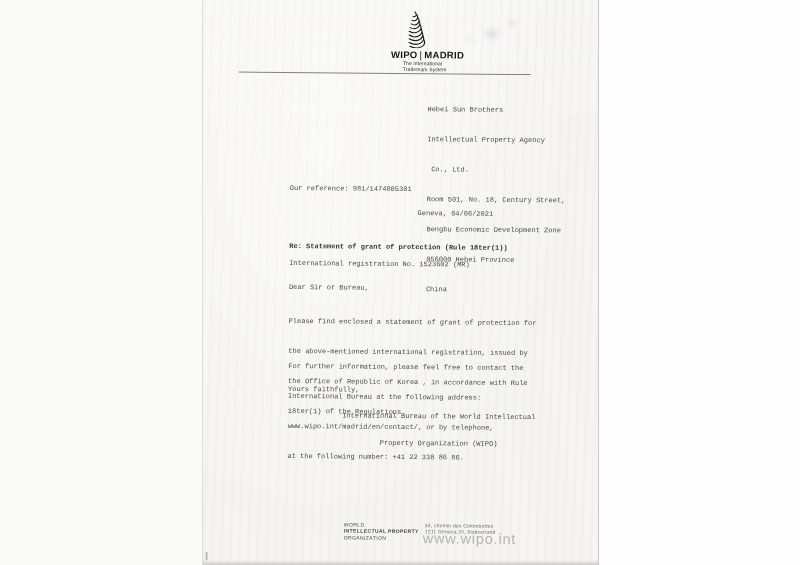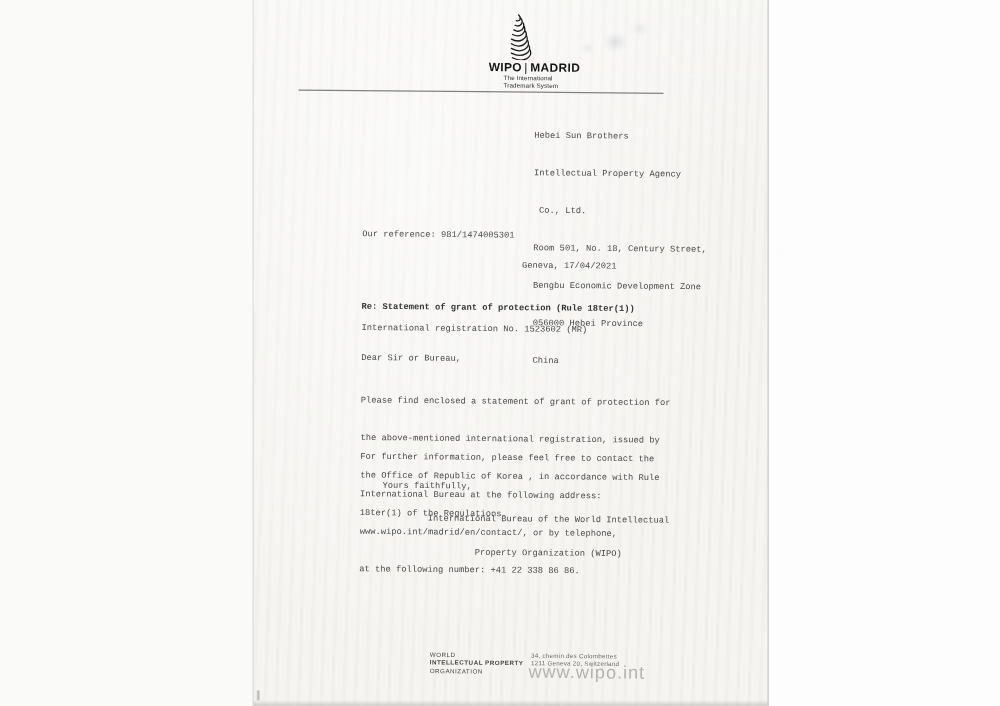--- a/index.html
+++ b/index.html
@@ -7,21 +7,21 @@
   .scan{position:relative;width:800px;height:565px;
     background:linear-gradient(90deg,#fafaf8 0,#fafaf8 202px,#fcfcfb 203px,#fdfdfe 100%);
     font-family:"Liberation Sans",sans-serif;}
   .paper{position:absolute;left:202px;top:0;width:395px;height:565px;
     background-color:#f5f4f1;
     background-image:
       radial-gradient(ellipse at 30% 25%, rgba(255,255,255,0.55), rgba(255,255,255,0) 65%),
       repeating-linear-gradient(92deg, rgba(168,168,158,0.05) 0 3px, rgba(255,255,255,0) 3px 9px),
       linear-gradient(180deg, rgba(255,255,255,0.25), rgba(255,255,255,0) 140px);
     border-right:1px solid #c9c9c7;
-    border-left:1px solid rgba(200,200,195,0.5);padding-left:16px;}
+    border-left:1px solid rgba(200,200,195,0.5);}
   .paper::after{content:"";position:absolute;left:0;right:0;bottom:0;height:5px;
     background:linear-gradient(180deg, rgba(140,140,134,0), rgba(140,140,134,0.38));}
   .typeset{position:absolute;left:0;top:0;right:0;bottom:0;
     transform:rotate(0.5deg);transform-origin:200px 280px;}
 
   
   .logo-block{position:absolute;left:186px;top:9px;width:130px;}
   .swirl{display:block;margin-left:12px;width:25px;height:39px;}
   .logo-title{margin-top:1px;font-weight:bold;font-size:9.5px;letter-spacing:0.3px;
     color:#141414;white-space:nowrap;}
@@ -34,21 +34,21 @@
   .mono{position:absolute;font-family:"Liberation Mono","DejaVu Sans Mono",monospace;
     font-size:7px;line-height:10px;color:#4a4a4a;white-space:pre;}
   .recipient{left:223px;top:84px;}
   .ref{left:86px;top:184px;}
   .date{left:214px;top:208px;}
   .subject{left:86px;top:242px;font-weight:bold;color:#353535;}
   .reg{left:86px;top:259px;}
   .salut{left:86px;top:283px;}
   .p1{left:86px;top:297px;}
   .p2{left:86px;top:342px;}
-  .closing{left:86px;top:385px;margin-left:18px;}
+  .closing{left:86px;top:385px;}
   .signature{left:96px;top:394px;width:282px;text-align:center;line-height:9px;}
 
   
   .f-org{position:absolute;left:143px;top:522px;font-size:5px;line-height:6.3px;
     letter-spacing:0.4px;color:#474747;}
   .f-org .b{font-weight:bold;}
   .f-addr{position:absolute;left:224px;top:522px;font-size:5px;line-height:6.3px;
     letter-spacing:0.2px;color:#6c6c6a;}
   .f-web{position:absolute;left:222px;top:530px;font-size:14.5px;letter-spacing:0.8px;
     color:#b3b3b0;}
@@ -103,21 +103,21 @@
         <div>Hebei Sun Brothers</div>
         <div>Intellectual Property Agency</div>
         <div> Co., Ltd.</div>
         <div>Room 501, No. 18, Century Street,</div>
         <div>Bengbu Economic Development Zone</div>
         <div>056000 Hebei Province</div>
         <div>China</div>
       </div>
 
       <div class="mono ref">Our reference: 981/1474005301</div>
-      <div class="mono date">Geneva, 17/04/2021</div>
+      <div class="mono date">Geneva, 04/06/2021</div>
       <div class="mono subject">Re: Statement of grant of protection (Rule 18ter(1))</div>
       <div class="mono reg">International registration No. 1523602 (MR)</div>
       <div class="mono salut">Dear Sir or Bureau,</div>
 
       <div class="mono p1">
         <div>Please find enclosed a statement of grant of protection for</div>
         <div>the above-mentioned international registration, issued by</div>
         <div>the Office of Republic of Korea , in accordance with Rule</div>
         <div>18ter(1) of the Regulations.</div>
       </div>

